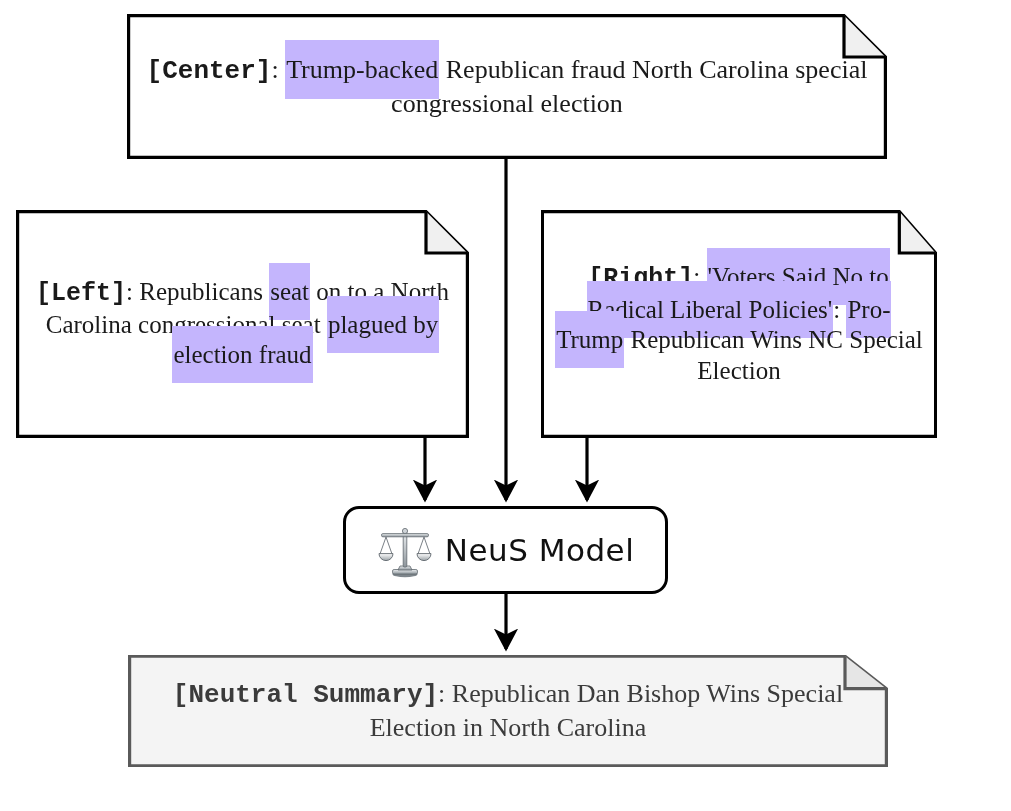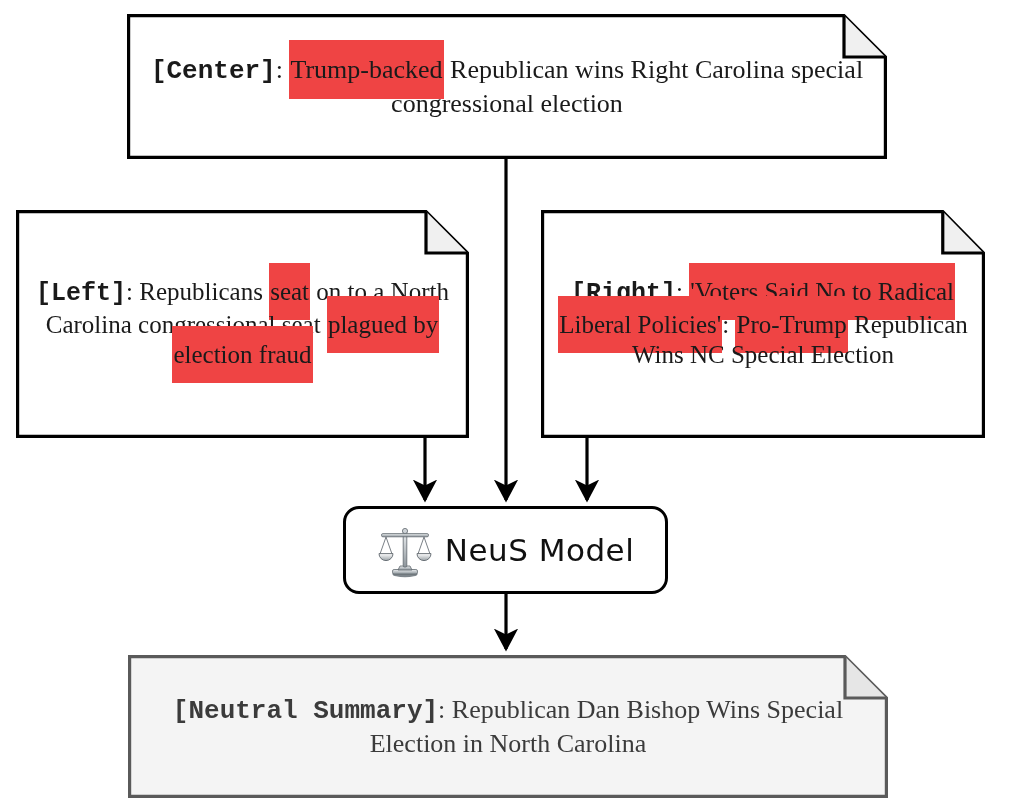--- a/index.html
+++ b/index.html
@@ -41,37 +41,37 @@
     z-index: 2;
     width: 100%;
     text-align: center;
     line-height: 1.22;
     color: #1a1a1a;
     padding: 0 14px;
     box-sizing: border-box;
   }
   .note-text .tag { font-weight: bold; font-family: Liberation Mono, monospace; }
   .hl {
-    background: #ef4444;
+    background: #c4b5fd;
     box-decoration-break: clone;
     -webkit-box-decoration-break: clone;
     padding: 15px 1px;
   }
 
   
   #center-box { left: 127px; top: 14px; width: 760px; height: 145px; }
   #center-box .note-text { font-size: 26px; }
 
   #left-box { left: 16px; top: 210px; width: 453px; height: 228px; }
   #left-box .note-text { font-size: 25px; }
 
-  #right-box { left: 541px; top: 210px; width: 444px; height: 228px; }
+  #right-box { left: 541px; top: 210px; width: 396px; height: 228px; }
   #right-box .note-text { font-size: 25px; }
 
-  #summary-box { left: 128px; top: 655px; width: 760px; height: 143px; }
+  #summary-box { left: 128px; top: 655px; width: 760px; height: 112px; }
   #summary-box .note-text { font-size: 26px; color: #3b3b3b; }
 
   
   #neus-box {
     position: absolute;
     left: 343px;
     top: 506px;
     width: 325px;
     height: 88px;
     box-sizing: border-box;
@@ -121,21 +121,21 @@
 
     <line x1="506" y1="594" x2="506" y2="649" stroke="#000000" stroke-width="3.2" marker-end="url(#arrowhead)"></line>
   </svg>
 
   <div class="note" id="center-box">
     <svg class="note-svg" viewBox="0 0 760 145" preserveAspectRatio="none" xmlns="http://www.w3.org/2000/svg">
       <path d="M1.6,1.6 H717 L758.4,43 V143.4 H1.6 Z" fill="#ffffff" stroke="#000000" stroke-width="3.2" vector-effect="non-scaling-stroke"></path>
       <path d="M717,1.6 V43 H758.4" fill="#f0f0f0" stroke="#000000" stroke-width="3.2" vector-effect="non-scaling-stroke"></path>
     </svg>
     <div class="note-text">
-      <span class="tag">[Center]</span><span>: </span><span class="hl">Trump-backed</span><span> Republican wins Right Carolina special congressional election</span>
+      <span class="tag">[Center]</span><span>: </span><span class="hl">Trump-backed</span><span> Republican fraud North Carolina special congressional election</span>
     </div>
   </div>
 
   <div class="note" id="left-box">
     <svg class="note-svg" viewBox="0 0 453 228" preserveAspectRatio="none" xmlns="http://www.w3.org/2000/svg">
       <path d="M1.6,1.6 H410 L451.4,43 V226.4 H1.6 Z" fill="#ffffff" stroke="#000000" stroke-width="3.2" vector-effect="non-scaling-stroke"></path>
       <path d="M410,1.6 V43 H451.4" fill="#f0f0f0" stroke="#000000" stroke-width="3.2" vector-effect="non-scaling-stroke"></path>
     </svg>
     <div class="note-text">
       <span class="tag">[Left]</span><span>: </span><span>Republicans </span><span class="hl">seat</span><span> on to a North Carolina congressional seat </span><span class="hl">plagued by election fraud</span>

